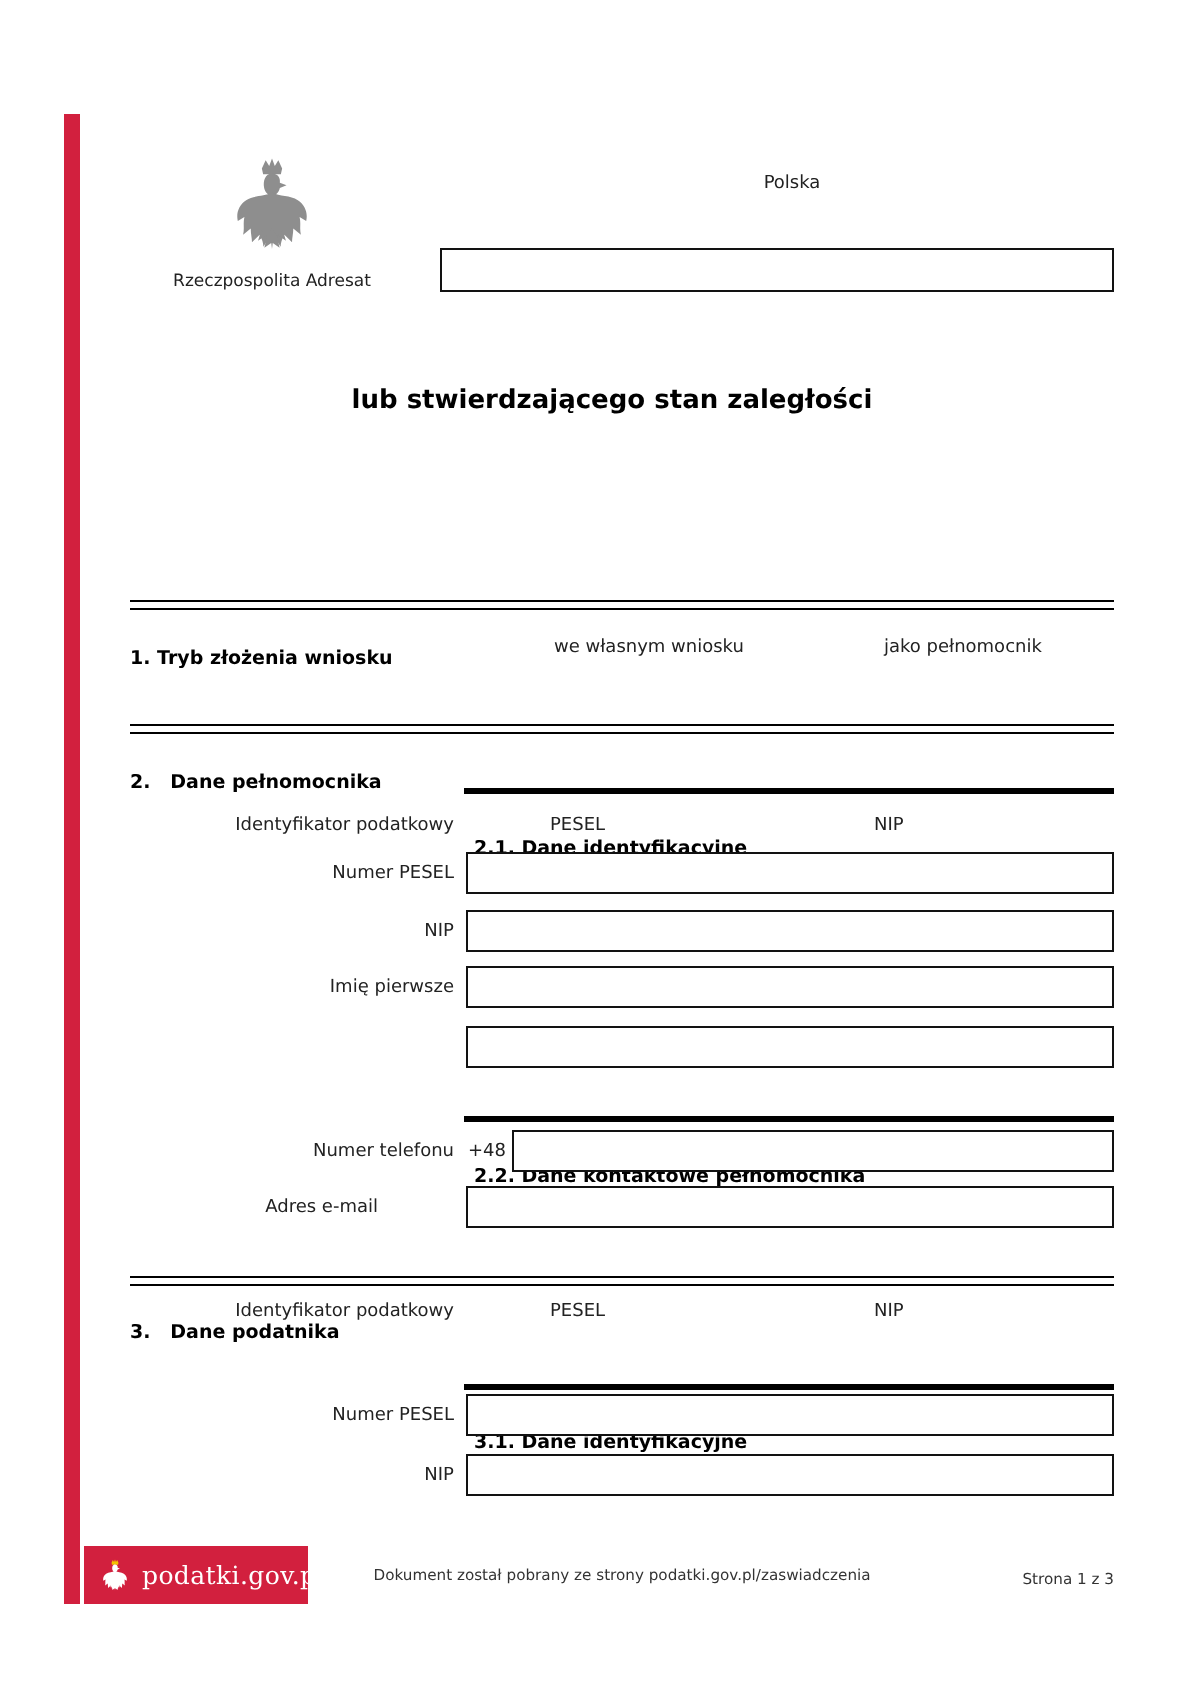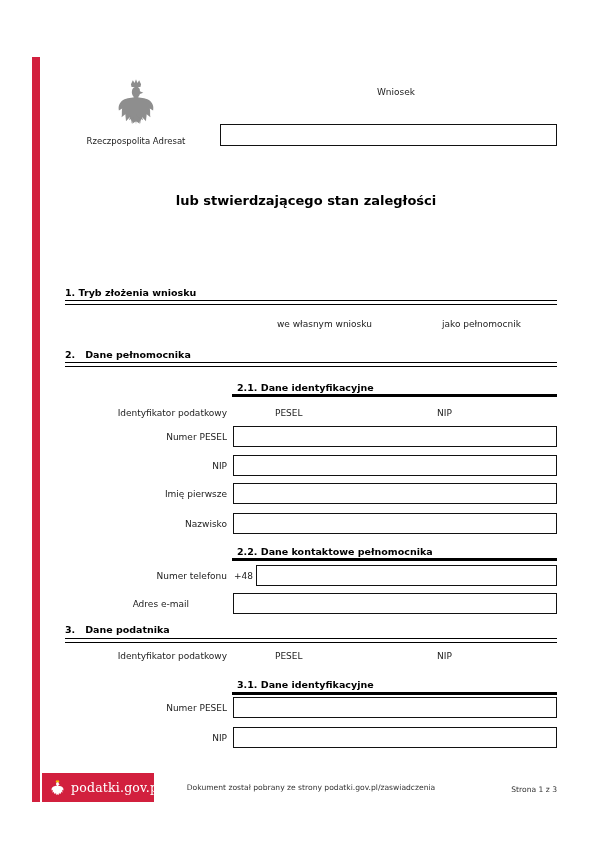--- a/index.html
+++ b/index.html
@@ -6,21 +6,21 @@
   html,body { background:#fff; }
   .page {
     position:relative; width:600px; height:849px; background:#fff;
     font-family:"DejaVu Sans","Liberation Sans",sans-serif;
     color:#1c1c1c; overflow:hidden;
   }
   .abs { position:absolute; }
   .red-bar { background:var(--accent-red,#d2203e); }
   .lbl { font-size:9px; line-height:12px; color:#222; white-space:nowrap; }
   .lbl-r { text-align:right; }
-  .h-sec { font-size:9.5px; line-height:12px; font-weight:bold; color:#000; white-space:nowrap; }
+  .h-sec { font-size:9.5px; line-height:12px; font-weight:bold; color:#000; white-space:nowrap;margin-top:37px; }
   .rule-dbl { height:5px; border-top:1.8px solid #000; border-bottom:1.5px solid #000; }
   .rule-thk { height:2.8px; background:#000; }
   .field {
     position:absolute; height:21px; width:324px; left:233px;
     border:1.4px solid #121212; background:#fff; border-radius:0;
     font:10px "DejaVu Sans","Liberation Sans",sans-serif; padding:0 4px; outline:none;
   }
   .title { font-size:13px; line-height:17.5px; font-weight:bold; text-align:center; color:#000; }
   .title div { white-space:nowrap; }
   .small-cap { font-size:8.5px; line-height:11px; color:#222; }
@@ -51,21 +51,21 @@
 
 <div class="page">
 
   <div class="abs red-bar" style="left:32px; top:57px; width:8px; height:745px"></div>
 
   <svg class="abs eagle-head" style="left:117px; top:78px; width:38px; height:48px">
       <use href="#eagle"></use>
     </svg>
   <div class="abs small-cap" style="left:66px; top:136px; width:140px; text-align:center">Rzeczpospolita Adresat</div>
 
-  <div class="abs lbl" style="left:346px; top:86px; width:100px; text-align:center">Wniosek</div>
+  <div class="abs lbl" style="left:346px; top:86px; width:100px; text-align:center">Polska</div>
   <input class="field" style="left: 220px; top: 124px; width: 337px; height: 22px;" value="">
 
   <div class="abs title" style="left:48px; top:192px; width:516px">
     <div>lub stwierdzającego stan zaległości</div>
   </div>
 
   <div class="abs h-sec" style="left:65px; top:287px">1. Tryb złożenia wniosku</div>
   <div class="abs rule-dbl" style="left:65px; top:300px; width:492px"></div>
 
   <div class="abs lbl" style="left:277px; top:318px">we własnym wniosku</div>
@@ -83,21 +83,20 @@
 
   <div class="abs lbl lbl-r" style="left:40px; top:431px; width:187px">Numer PESEL</div>
   <input class="field" style="top: 426px;" value="">
 
   <div class="abs lbl lbl-r" style="left:40px; top:460px; width:187px">NIP</div>
   <input class="field" style="top: 455px;" value="">
 
   <div class="abs lbl lbl-r" style="left:40px; top:488px; width:187px">Imię pierwsze</div>
   <input class="field" style="top: 483px;" value="">
 
-  <div class="abs lbl lbl-r" style="left:40px; top:518px; width:187px">Nazwisko</div>
   <input class="field" style="top: 513px;" value="">
 
   <div class="abs h-sec" style="left:237px; top:546px">2.2. Dane kontaktowe pełnomocnika</div>
   <div class="abs rule-thk" style="left:232px; top:558px; width:325px"></div>
 
   <div class="abs lbl lbl-r" style="left:40px; top:570px; width:187px">Numer telefonu</div>
   <div class="abs lbl" style="left:234px; top:570px">+48</div>
   <input class="field" style="left: 256px; top: 565px; width: 301px;" value="">
 
   <div class="abs lbl lbl-r" style="left:40px; top:598px; width:149px">Adres e-mail</div>

